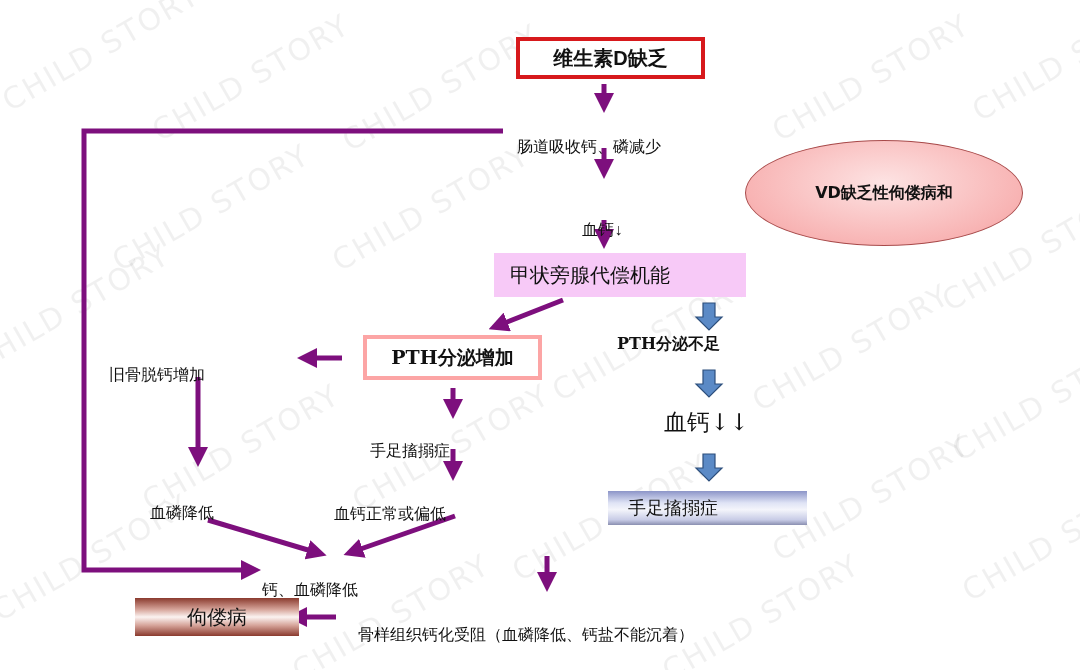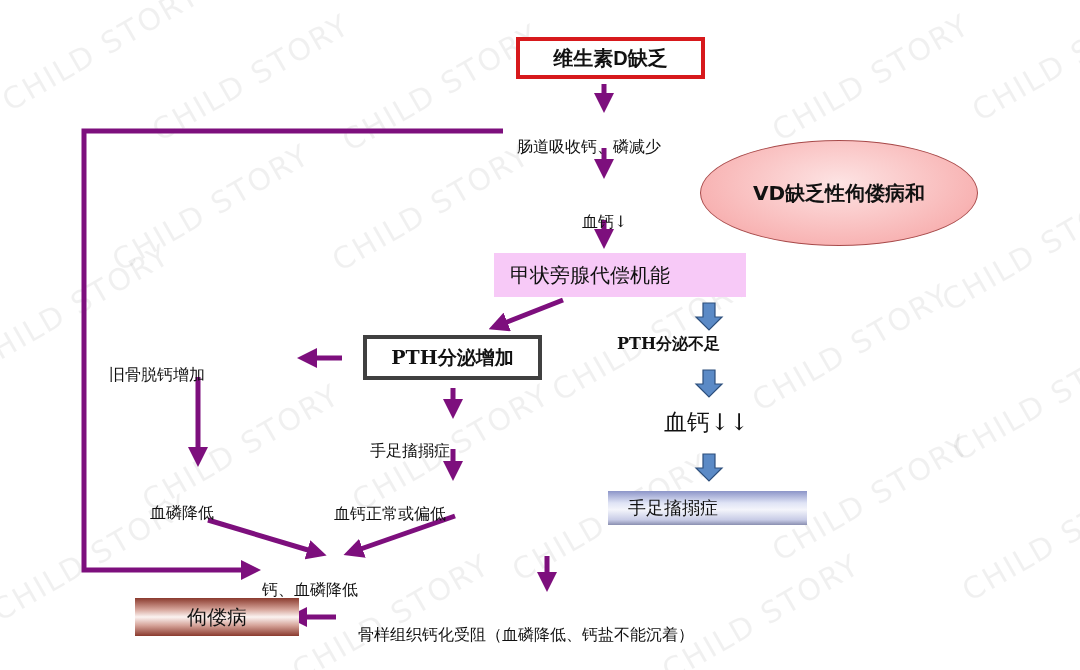--- a/index.html
+++ b/index.html
@@ -6,27 +6,27 @@
   body { width:1080px; height:670px; background:#ffffff; position:relative; overflow:hidden;
          font-family:"DejaVu Serif","Liberation Serif",serif; color:#111; }
   .wm { position:absolute; font-family:"DejaVu Sans","Liberation Sans",sans-serif; font-size:30px;
         color:#000; opacity:0.055; transform:rotate(-30deg); white-space:nowrap; letter-spacing:2px; pointer-events:none; }
   svg.lines { position:absolute; left:0; top:0; }
   .node { position:absolute; white-space:nowrap; }
   .t { font-size:16px;margin-top:20px; }
   .title-box { position:absolute; left:516px; top:37px; width:189px; height:42px; border:4px solid #d7191c; box-sizing:border-box;
                display:flex; align-items:center; justify-content:center; background:#fff;
                font-family:Liberation Sans, sans-serif; font-weight:bold; font-size:20px; }
-  .ellipse { position:absolute; left:700px; top:140px; width:278px; height:106px; border-radius:50%;
+  .ellipse { position:absolute; left:745px; top:140px; width:278px; height:106px; border-radius:50%;
              background:radial-gradient(ellipse at 50% 40%, #fde3e3 0%, #f8b4b4 70%, #f29a9a 100%);
              border:1.5px solid #a84a4a; box-sizing:border-box; display:flex; align-items:center; justify-content:center;
-             text-align:right; font-family:"DejaVu Sans","Liberation Sans",sans-serif; font-weight:bold; font-size:20px; line-height:22px; }
+             text-align:right; font-family:"DejaVu Sans","Liberation Sans",sans-serif; font-weight:bold; font-size:16px; line-height:22px; }
   .pink-box { position:absolute; left:494px; top:253px; width:252px; height:44px; background:#f7c9f7;
               display:flex; align-items:center; padding-left:16px; box-sizing:border-box; font-size:20px; }
-  .blue-box { position:absolute; left:363px; top:335px; width:179px; height:45px; border:4px solid #404040; box-sizing:border-box;
+  .blue-box { position:absolute; left:363px; top:335px; width:179px; height:45px; border:4px solid #fca5a5; box-sizing:border-box;
               display:flex; align-items:center; justify-content:center; font-size:19px; font-weight:bold; background:#fff; }
   .grad-box { position:absolute; left:608px; top:491px; width:199px; height:34px;
               background:linear-gradient(to bottom,#8c95c8 0%,#dfe3f5 35%,#f4f5fb 55%,#c7cbe6 85%,#8a8fb0 100%);
               display:flex; align-items:center; padding-left:20px; box-sizing:border-box; font-size:18px; }
   .brown-box { position:absolute; left:135px; top:598px; width:164px; height:38px;
                background:linear-gradient(to bottom,#8a3a2e 0%,#d6a49a 30%,#fbf3f1 50%,#d6a49a 72%,#8a3a2e 100%);
                display:flex; align-items:center; justify-content:center; font-size:20px; }
 </style>
 </head>
 <body>
@@ -98,21 +98,21 @@
   <span>维生素D缺乏</span>
 </div>
 
 <div class="ellipse">
   <div>
     <div>VD缺乏性佝偻病和</div>
   </div>
 </div>
 
 <div class="node t" style="left:517px;top:117px;">肠道吸收钙、磷减少</div>
-<div class="node t" style="left:582px;top:192px;">血钙↓</div>
+<div class="node t" style="left:582px;top:200px;font-family:Liberation Mono, monospace;">血钙↓</div>
 
 <div class="pink-box">
   <span>甲状旁腺代偿机能</span>
 </div>
 
 <div class="blue-box">
   <span>PTH分泌增加</span>
 </div>
 
 <div class="node t" style="left:109px;top:345px;">旧骨脱钙增加</div>

